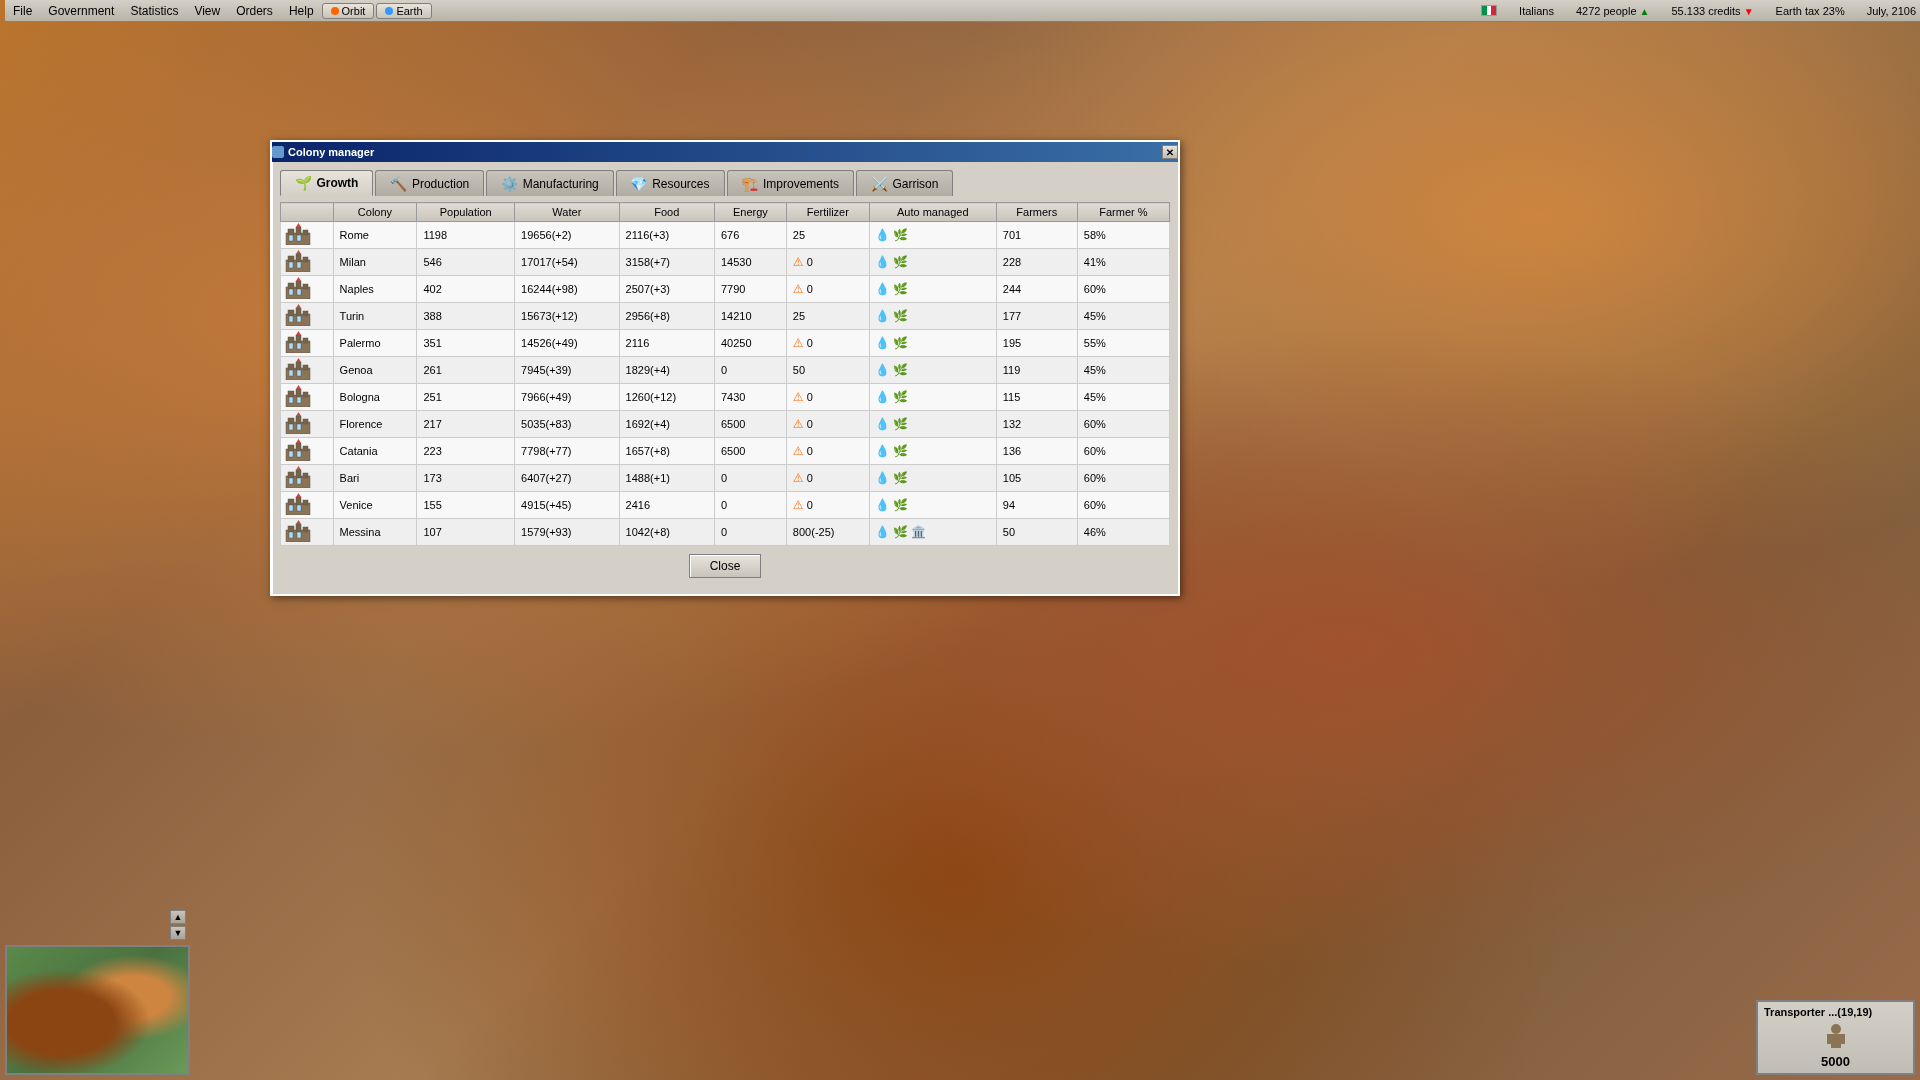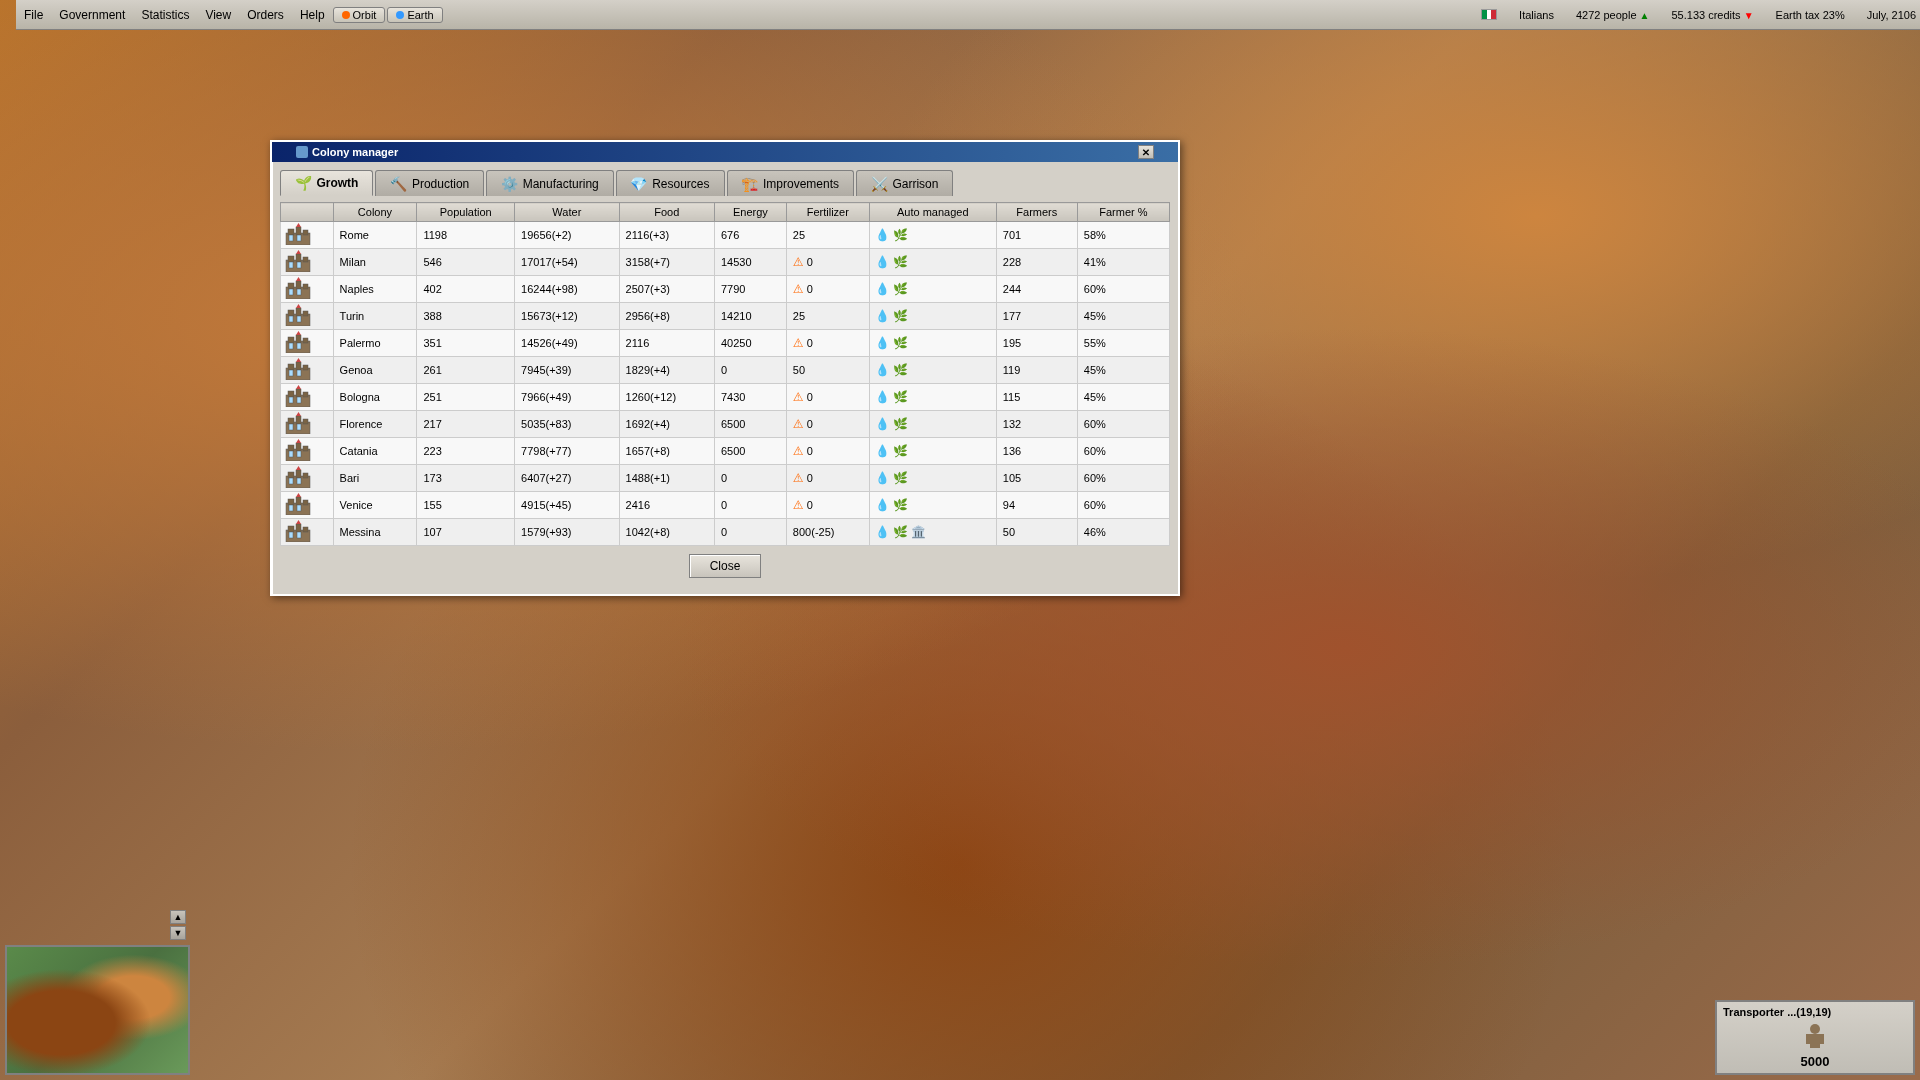--- a/index.html
+++ b/index.html
@@ -22,23 +22,23 @@
         radial-gradient(ellipse at 70% 60%, #a0522d 0%, transparent 35%),
         radial-gradient(ellipse at 50% 80%, #8B4513 0%, transparent 45%),
         radial-gradient(ellipse at 80% 20%, #cd853f 0%, transparent 30%),
         linear-gradient(135deg, #b8732a 0%, #8B5e3c 25%, #a67c52 50%, #7a5c3a 75%, #9a6b4b 100%);
     }
 
     
     .menu-bar {
       position: absolute;
       top: 0;
-      left: 16px;
+      left: 5px;
       right: 0;
-      height: 30px;
+      height: 22px;
       background: linear-gradient(to bottom, #d4d0c8, #b8b4a8);
       border-bottom: 1px solid #808080;
       display: flex;
       align-items: center;
       z-index: 100;
     }
     .menu-bar-left {
       display: flex;
       align-items: center;
       gap: 0;
@@ -97,21 +97,21 @@
       width: 910px;
       background: #d4d0c8;
       border: 2px solid #ffffff;
       box-shadow: 2px 2px 8px rgba(0,0,0,0.5), inset 1px 1px 0 #ffffff;
       z-index: 200;
     }
 
     .dialog-titlebar {
       background: linear-gradient(to right, #0a246a, #3a6ea5);
       color: white;
-      padding: 3px 24px;
+      padding: 3px 0;
       display: flex;
       align-items: center;
       justify-content: space-between;
       font-size: 11px;
       font-weight: bold;
     }
     .dialog-close-btn {
       width: 16px;
       height: 14px;
       background: linear-gradient(to bottom, #e8e4dc, #c0bdb5);
@@ -233,21 +233,21 @@
         radial-gradient(ellipse at 30% 60%, #8B4513 30%, transparent 50%),
         radial-gradient(ellipse at 70% 40%, #cd853f 20%, transparent 40%),
         linear-gradient(135deg, #5a8a4a 0%, #4a7040 50%, #6a9a5a 100%);
     }
 
     
     .transporter-panel {
       position: absolute;
       bottom: 5px;
       right: 5px;
-      width: 200px;
+      width: 159px;
       background: linear-gradient(to bottom, #d4d0c8, #c0bdb5);
       border: 2px solid #808080;
       z-index: 50;
       padding: 4px 6px;
       font-size: 11px;
     }
     .transporter-panel .unit-title {
       font-weight: bold;
       font-size: 11px;
       margin-bottom: 3px;

